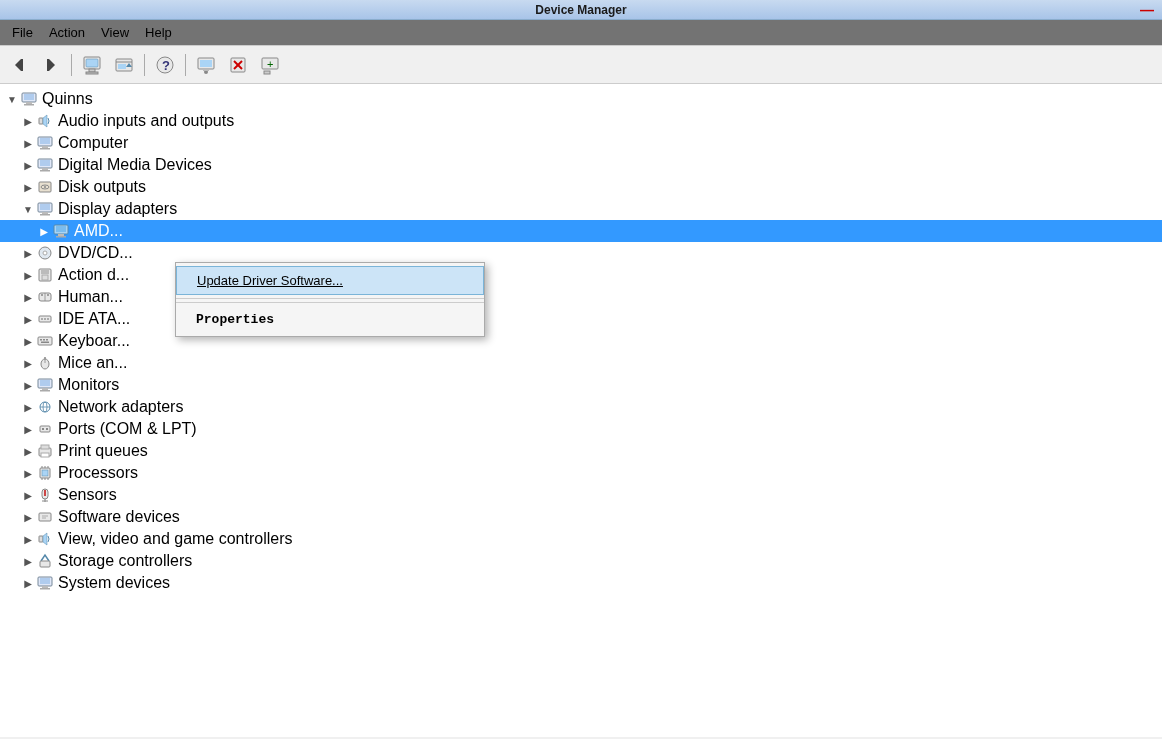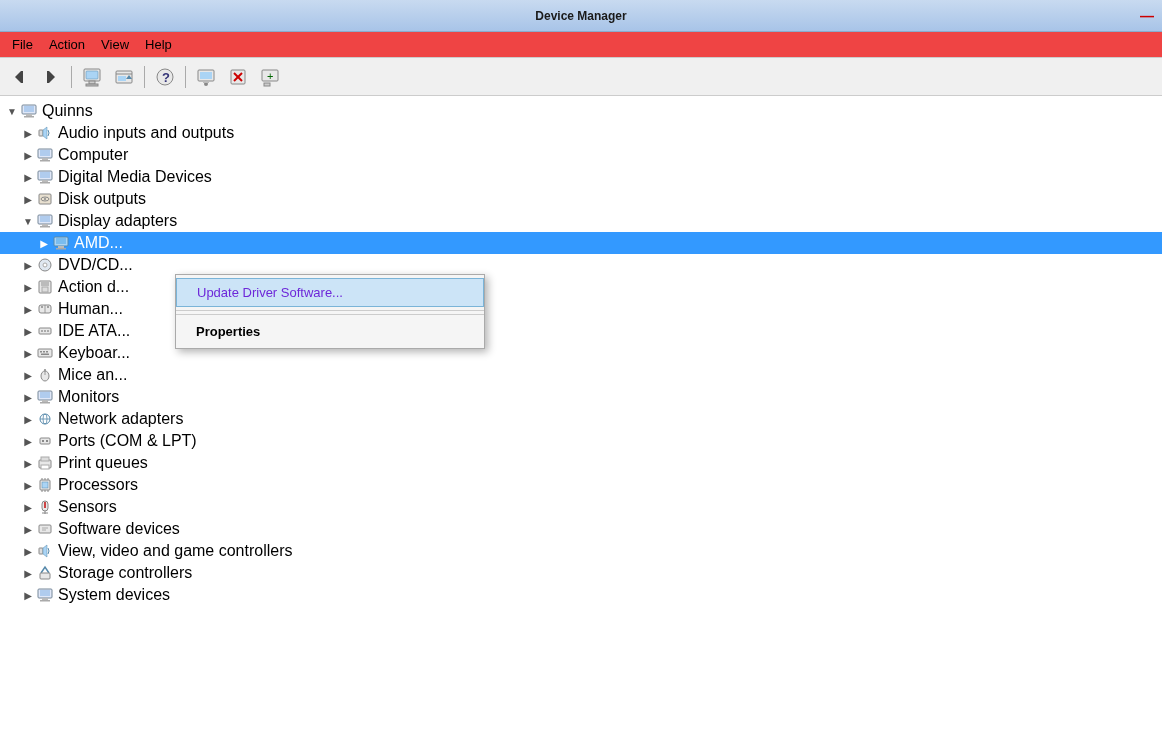--- a/index.html
+++ b/index.html
@@ -4,39 +4,39 @@
   <style>
     * { margin: 0; padding: 0; box-sizing: border-box; }
     body {
       font-family: 'Segoe UI', Tahoma, Geneva, Verdana, sans-serif;
       font-size: 13px;
       background: #f0f0f0;
       user-select: none;
     }
     .title-bar {
       background: linear-gradient(to bottom, #c8daf0, #a8c4e8);
-      height: 32px;
+      height: 20px;
       display: flex;
       align-items: center;
       justify-content: center;
       font-size: 12px;
       font-weight: bold;
       color: #1a1a1a;
       border-bottom: 1px solid #8aaccc;
     }
     .title-bar .close-btn {
       position: absolute;
       right: 8px;
       color: #c00;
       font-size: 14px;
       cursor: pointer;
       font-weight: bold;
     }
     .menu-bar {
-      background: #ef4444;
+      background: #737373;
       border-bottom: 1px solid #ccc;
       display: flex;
       align-items: center;
       height: 26px;
       padding: 0 4px;
     }
     .menu-item {
       padding: 2px 8px;
       cursor: pointer;
       border-radius: 2px;
@@ -131,25 +131,27 @@
     }
     .ctx-item {
       padding: 6px 20px;
       cursor: pointer;
       font-size: 13px;
       display: flex;
       align-items: center;
     }
     .ctx-item.highlighted {
       background: #cce4f7;
-      color: #6d28d9;
+      color: #000000;
       border: 1px solid #7ab4d8;
+      text-decoration: underline;
     }
     .ctx-item.bold {
       font-weight: bold;
+      font-family: Liberation Mono, monospace;
     }
     .ctx-separator {
       height: 1px;
       background: #ccc;
       margin: 3px 0;
     }
     
     .main-content::-webkit-scrollbar {
       width: 16px;
     }

